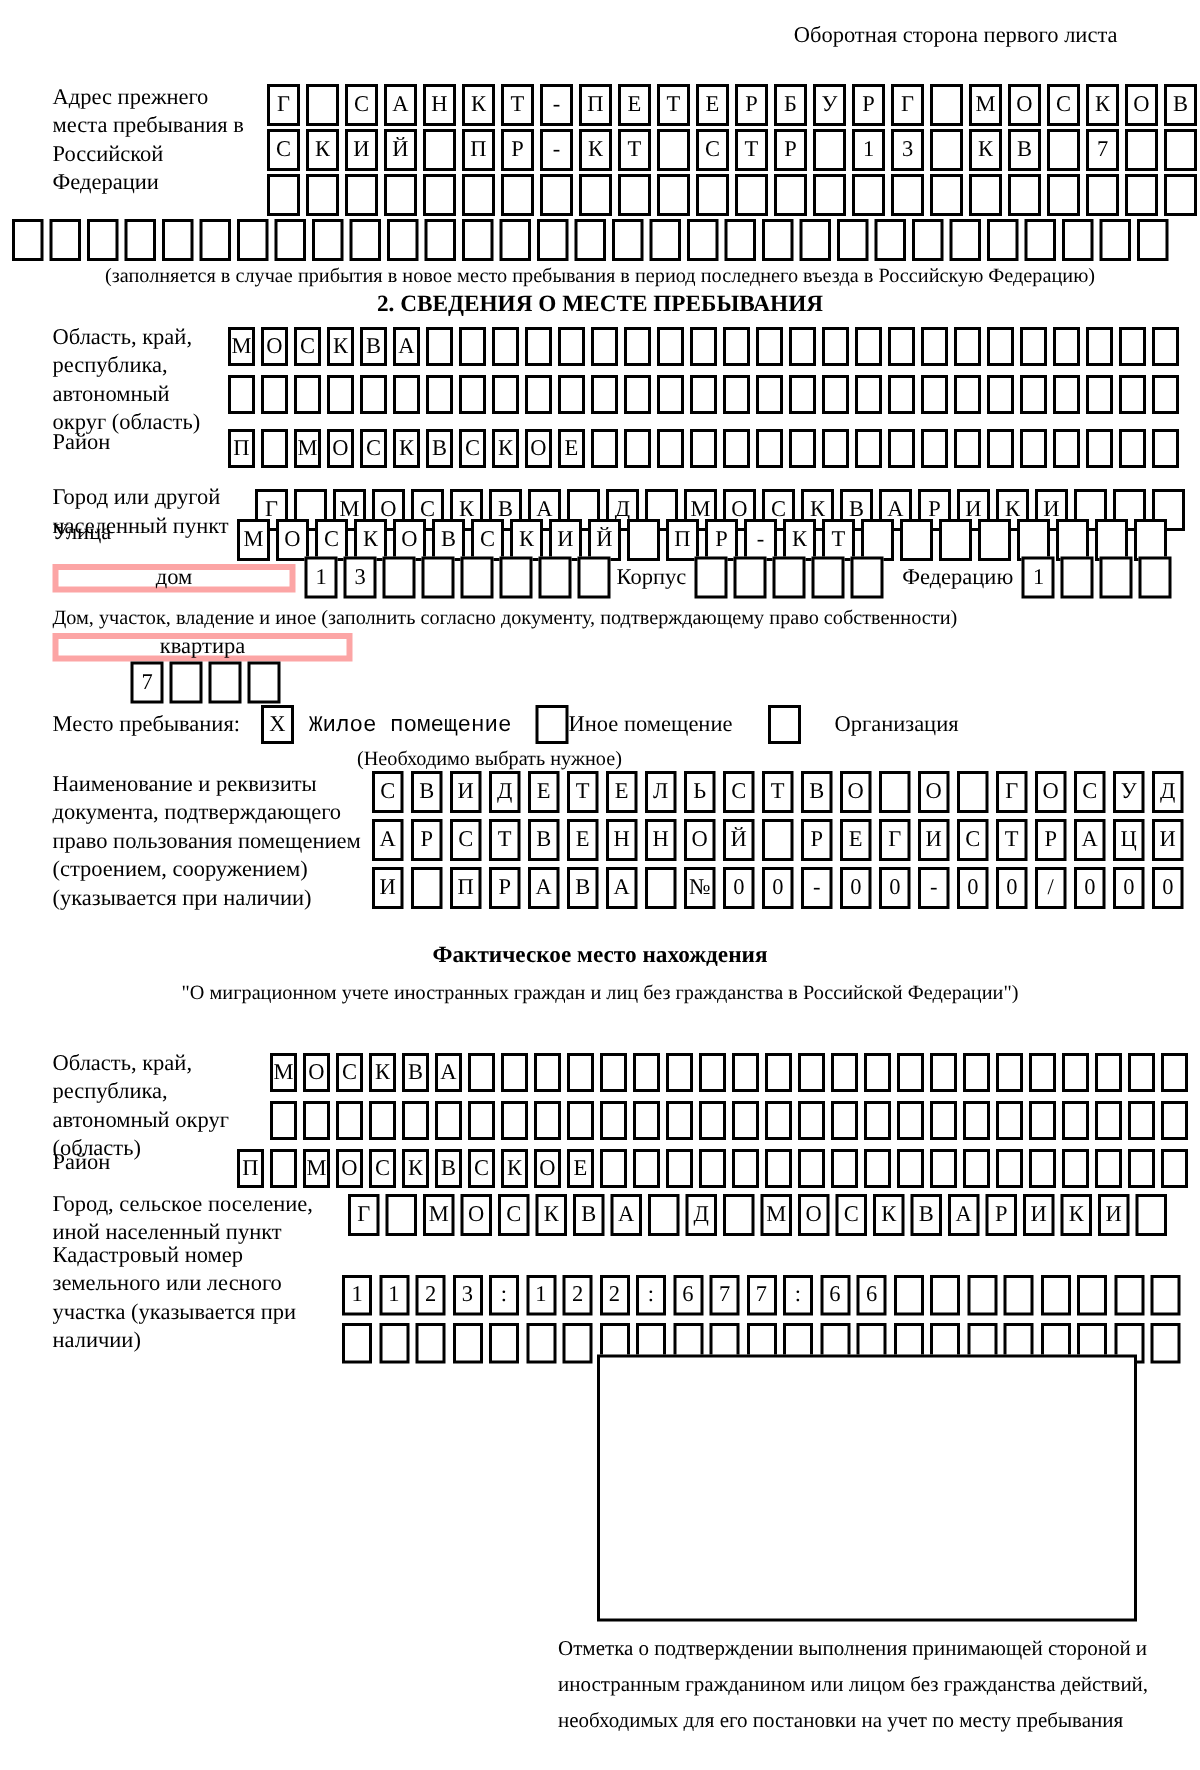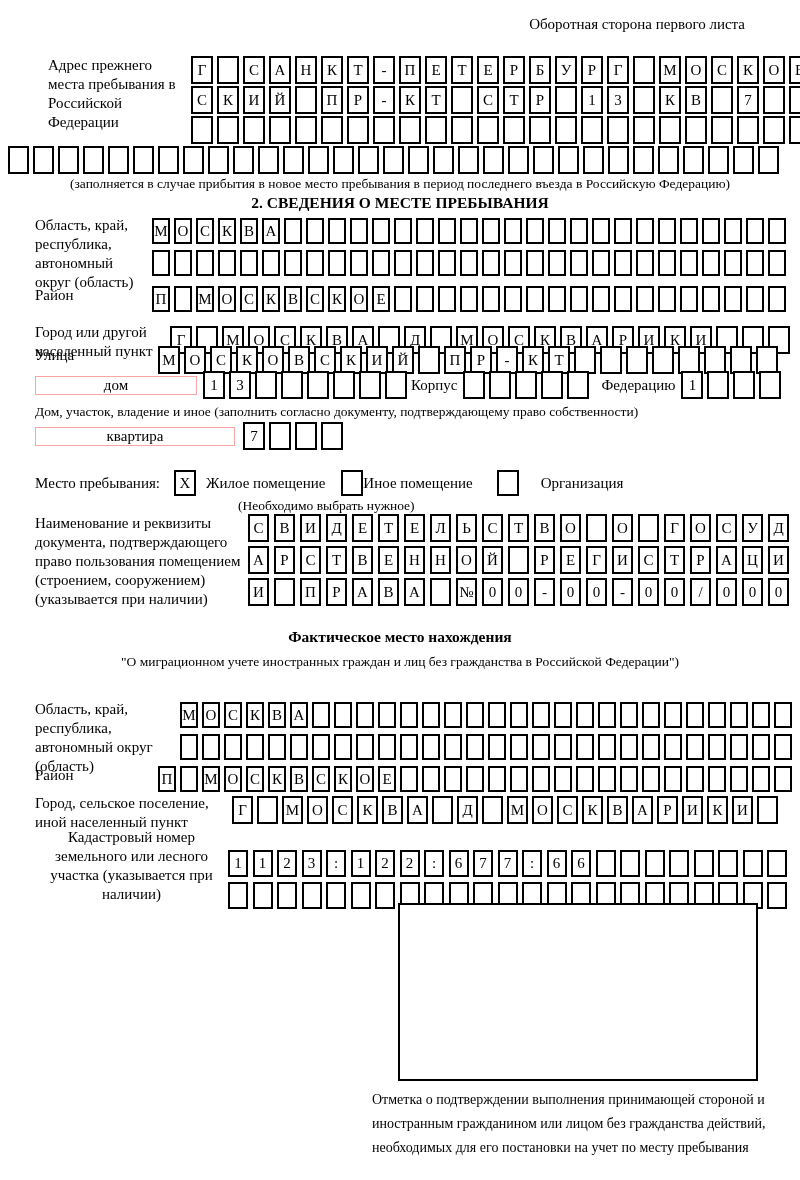--- a/index.html
+++ b/index.html
@@ -15,38 +15,38 @@
   .cl  .cell{width:22px;height:28px;margin-right:4px;}
   .cl21 .cell{width:21px;height:28px;margin-right:4px;}
   .csm .cell{width:18px;height:26px;margin-right:4px;}
   .cmd .cell{width:21px;height:28px;margin-right:5px;}
   .ckd .cell{width:20px;height:27px;margin-right:4.5px;}
   .stack .cells{margin-bottom:2px;}
   .stack6 .cells{margin-bottom:6px;}
   .cap{font-size:13.5px;line-height:15px;}
   .center{text-align:center;width:100%;}
   .h1{font-weight:bold;font-size:15.5px;text-align:center;width:100%;}
-  .wbox{border:1px solid #fca5a5;height:19px;display:flex;align-items:center;justify-content:center;
+  .wbox{border:4px solid #fca5a5;height:19px;display:flex;align-items:center;justify-content:center;
         font-size:15px;box-sizing:border-box;flex-shrink:0;}
   .cbox{width:22px;height:26px;border:2px solid #000;box-sizing:border-box;display:inline-flex;
         align-items:center;justify-content:center;font-size:15px;flex-shrink:0;}
   .stay{display:flex;align-items:center;font-size:15px;}
   .inlbl{font-size:15px;white-space:nowrap;}
   .stampbox{border:2px solid #000;box-sizing:border-box;background:#fff;}
   .stampcap{font-size:14px;line-height:24px;text-align:left;}
 </style>
 </head>
 <body>
 
 <div class="page">
 
   <div class="abs note">Оборотная сторона первого листа</div>
 
   <div class="abs frow" style="top:56px;left:35px;">
-    <div class="lbl" style="width:143px;margin-left:13px;">Адрес прежнего места пребывания в Российской Федерации</div>
+    <div class="lbl" style="width:143px;">Адрес прежнего места пребывания в Российской Федерации</div>
     <div class="stack">
       <div class="cells cl">
           <span class="cell">Г</span>
           <span class="cell"></span>
           <span class="cell">С</span>
           <span class="cell">А</span>
           <span class="cell">Н</span>
           <span class="cell">К</span>
           <span class="cell">Т</span>
           <span class="cell">-</span>
@@ -344,34 +344,34 @@
     <div class="inlbl" style="margin:0 6px 0 8px;">Федерацию</div>
     <div class="cells cl">
         <span class="cell">1</span>
         <span class="cell"></span>
         <span class="cell"></span>
         <span class="cell"></span>
       </div>
   </div>
   <div class="abs cap" style="top:404px;left:35px;">Дом, участок, владение и иное (заполнить согласно документу, подтверждающему право собственности)</div>
 
-  <div class="abs frow" style="top:422px;left:35px;align-items:center;">
+  <div class="abs frow" style="top:422px;left:35px;align-items:center;flex-direction:column;">
     <div class="wbox" style="width:200px;margin-right:8px;">квартира</div>
     <div class="cells cl">
         <span class="cell">7</span>
         <span class="cell"></span>
         <span class="cell"></span>
         <span class="cell"></span>
       </div>
   </div>
 
   <div class="abs stay" style="top:470px;left:35px;">
     <span>Место пребывания:</span>
     <span class="cbox" style="margin-left:14px;">X</span>
-    <span style="margin-left:10px;">Жилое помещение</span>
+    <span style="margin-left:10px;font-family:Liberation Mono, monospace;">Жилое помещение</span>
     <span class="cbox" style="margin-left:16px;"></span>
     <span style="">Иное помещение</span>
     <span class="cbox" style="margin-left:24px;"></span>
     <span style="margin-left:22px;">Организация</span>
   </div>
   <div class="abs cap" style="top:498px;left:238px;">(Необходимо выбрать нужное)</div>
 
   <div class="abs frow" style="top:514px;left:35px;">
     <div class="lbl" style="width:213px;">Наименование и реквизиты документа, подтверждающего право пользования помещением (строением, сооружением) (указывается при наличии)</div>
     <div>
@@ -574,21 +574,21 @@
         <span class="cell">В</span>
         <span class="cell">А</span>
         <span class="cell">Р</span>
         <span class="cell">И</span>
         <span class="cell">К</span>
         <span class="cell">И</span>
         <span class="cell"></span>
       </div>
   </div>
 
-  <div class="abs frow" style="top:828px;left:35px;text-align:center;">
+  <div class="abs frow" style="top:828px;left:35px;">
     <div class="lbl" style="width:193px;">Кадастровый номер земельного или лесного участка (указывается при наличии)</div>
     <div style="margin-top:22px;">
       <div class="cells ckd" style="margin-bottom:5px;">
           <span class="cell">1</span>
           <span class="cell">1</span>
           <span class="cell">2</span>
           <span class="cell">3</span>
           <span class="cell">:</span>
           <span class="cell">1</span>
           <span class="cell">2</span>

